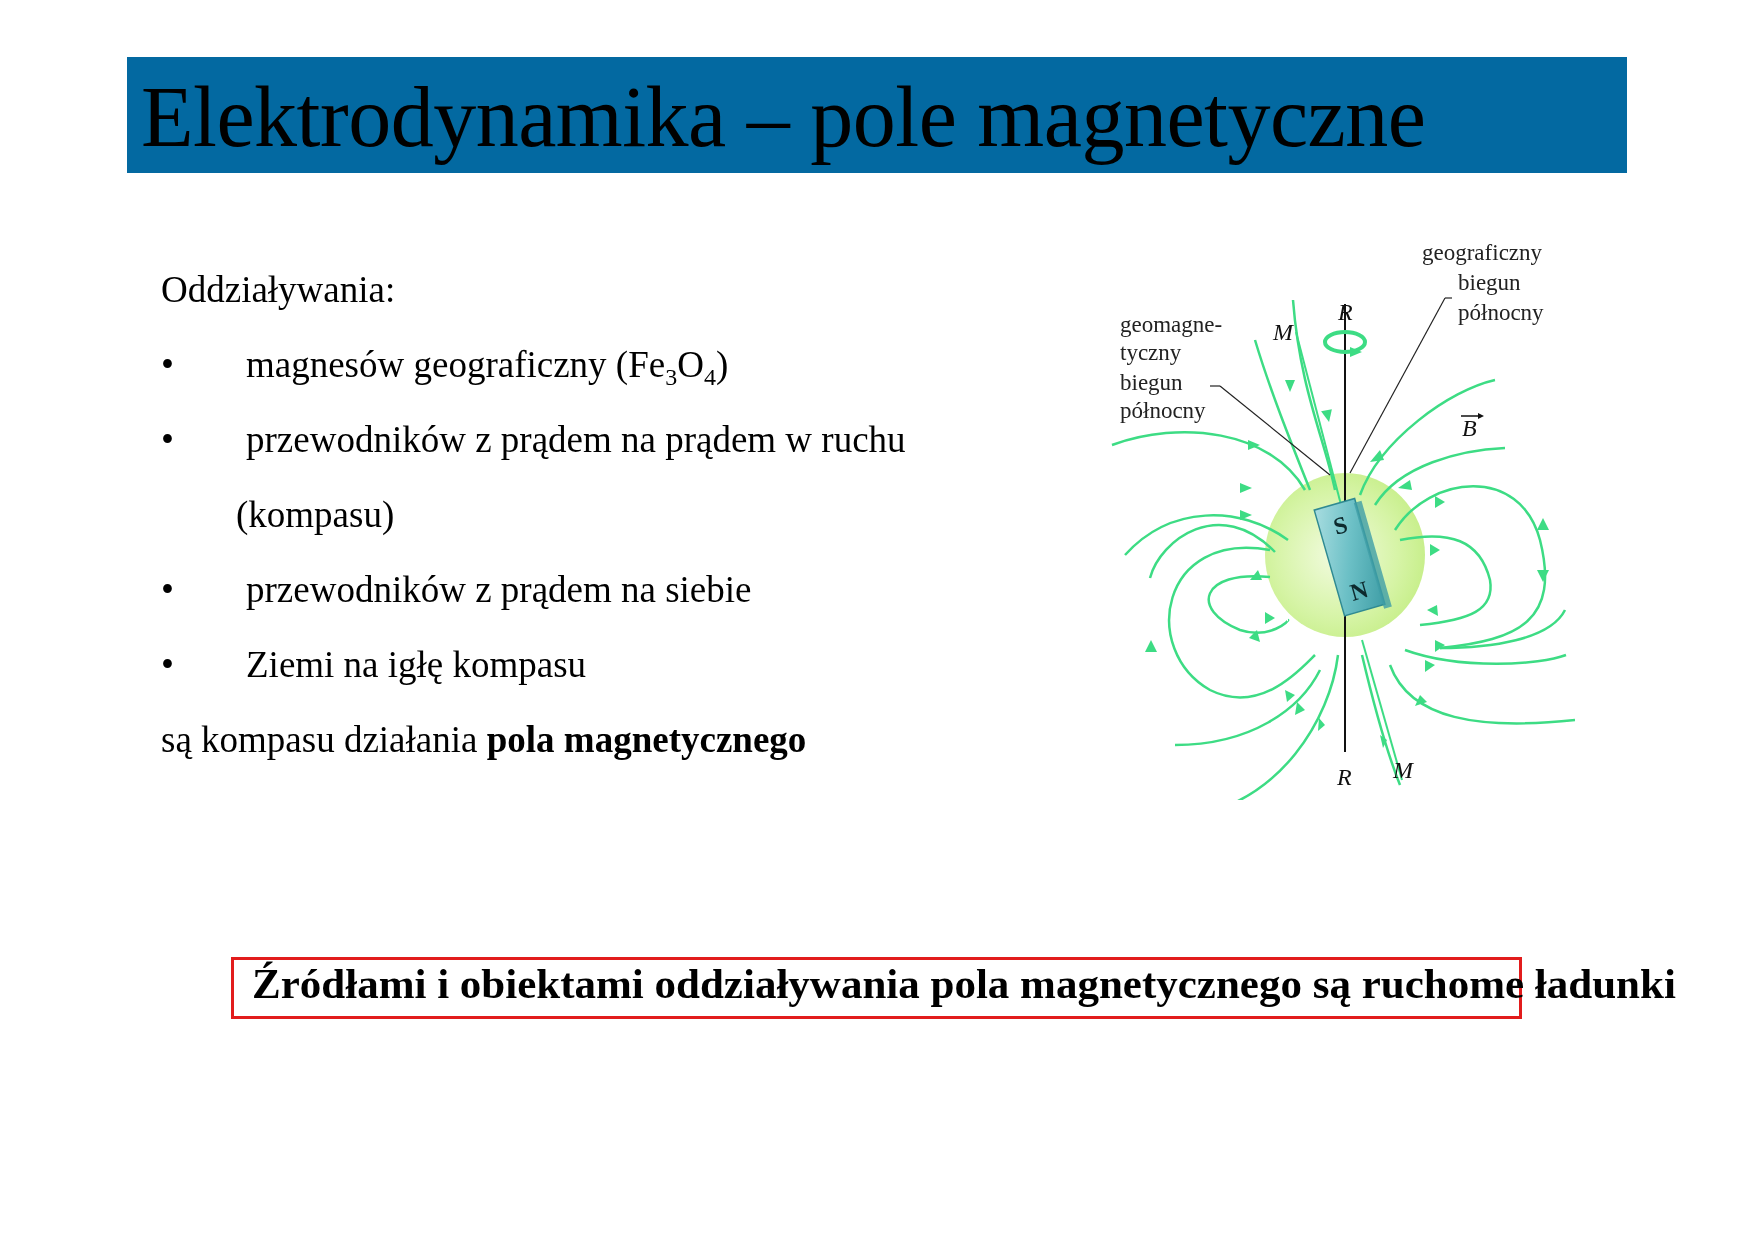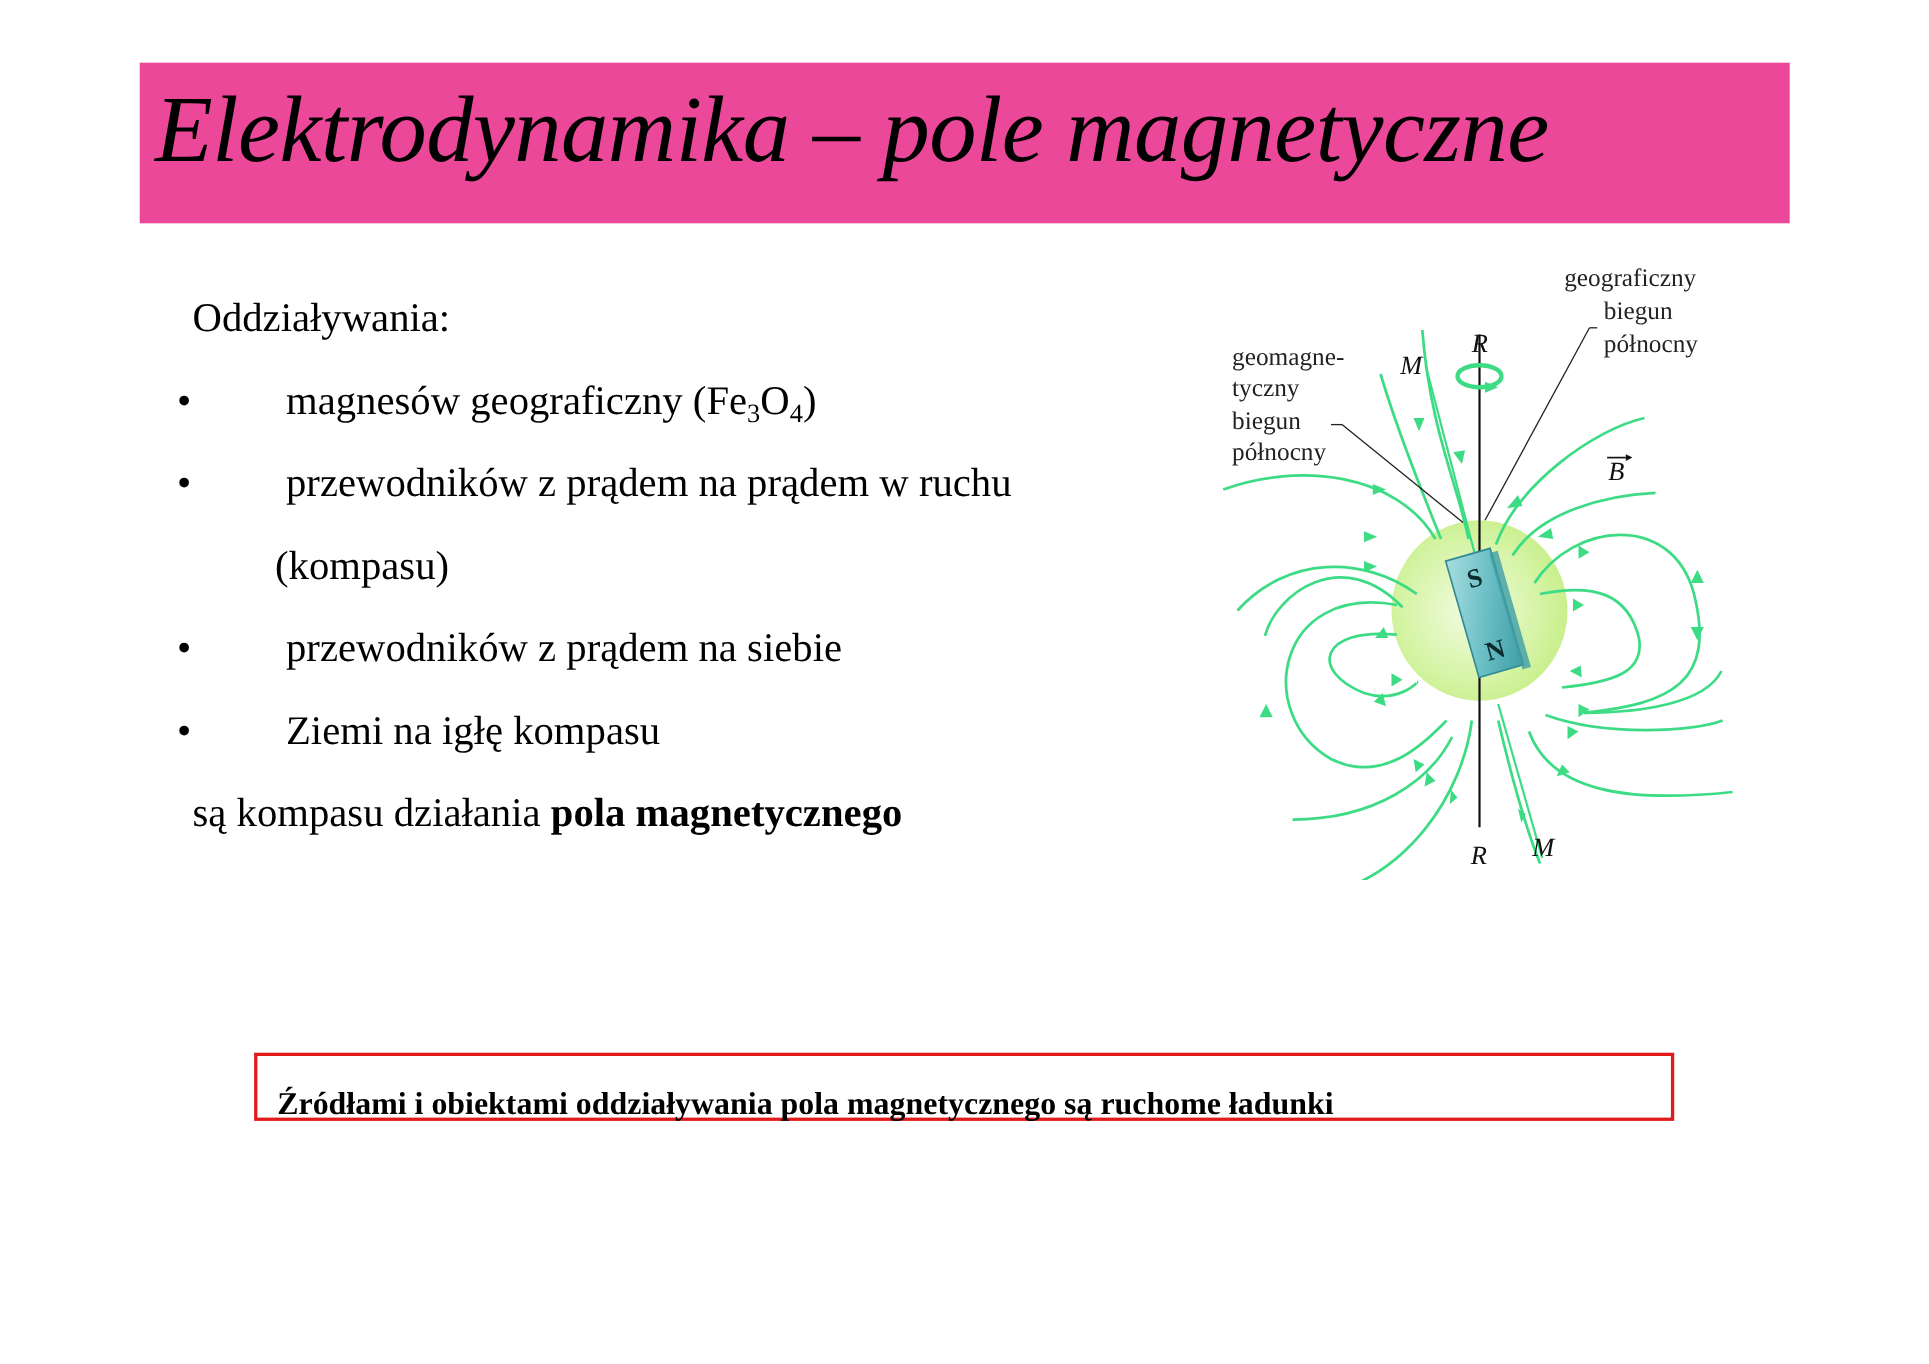--- a/index.html
+++ b/index.html
@@ -1,38 +1,37 @@
 <!DOCTYPE html>
 <html><head>
   <meta charset="utf-8">
   <style>
     html, body { margin: 0; padding: 0; }
     body {
       width: 1754px; height: 1240px; background: #ffffff; position: relative; overflow: hidden;
       font-family: "Liberation Serif", "DejaVu Serif", serif; color: #000;
     }
     .title-bar {
-      position: absolute; left: 127px; top: 57px; width: 1500px; height: 146px;
-      background: #ec4899;
-      font-style: italic;
+      position: absolute; left: 127px; top: 57px; width: 1500px; height: 116px;
+      background: #0369a1;
     }
     .title {
       position: absolute; left: 14px; top: 17px; font-size: 86px; line-height: 1; white-space: nowrap;
       letter-spacing: -0.5px;
     }
-    .body-text { position: absolute; font-size: 37px; line-height: 1; white-space: nowrap; margin-left: 14px; }
+    .body-text { position: absolute; font-size: 37px; line-height: 1; white-space: nowrap; }
     .bullet { position: absolute; font-size: 37px; line-height: 1; }
     sub { font-size: 24px; vertical-align: -8px; line-height: 0; }
     b { font-weight: bold; }
     .note-box {
       position: absolute; left: 231px; top: 957px; width: 1291px; height: 62px;
       border: 3px solid #e21c1c; box-sizing: border-box;
     }
     .note-text {
-      position: absolute; left: 18px; top: 30px; font-size: 29px; font-weight: bold; white-space: nowrap; line-height: 1;
+      position: absolute; left: 18px; top: 2px; font-size: 43px; font-weight: bold; white-space: nowrap; line-height: 1;
     }
     .figure { position: absolute; left: 1100px; top: 240px; width: 500px; height: 560px; }
     .fig-label { font-family: "Liberation Serif", "DejaVu Serif", serif; font-size: 23px; fill: #222; }
     .fig-ital { font-family: "Liberation Serif", "DejaVu Serif", serif; font-size: 24px; font-style: italic; fill: #111; }
   </style>
 </head>
 <body>
 
 <div class="title-bar">
   <div class="title">Elektrodynamika – pole magnetyczne</div>

